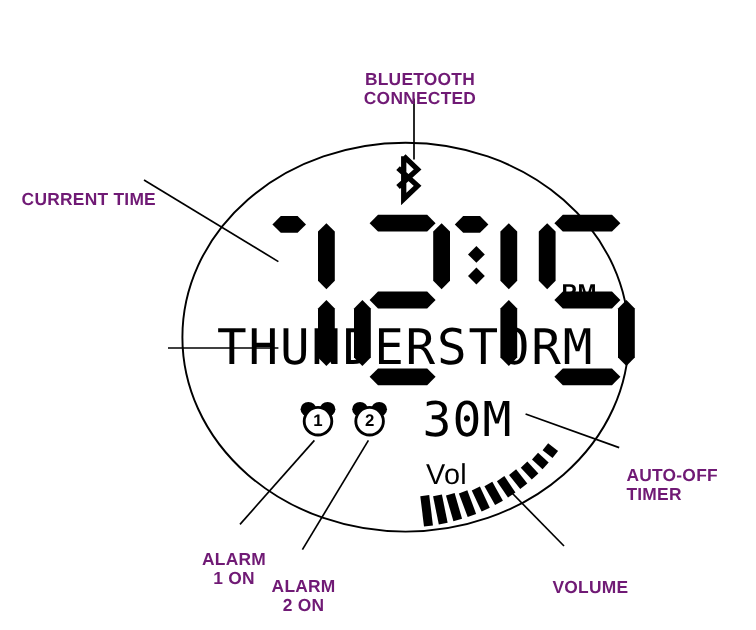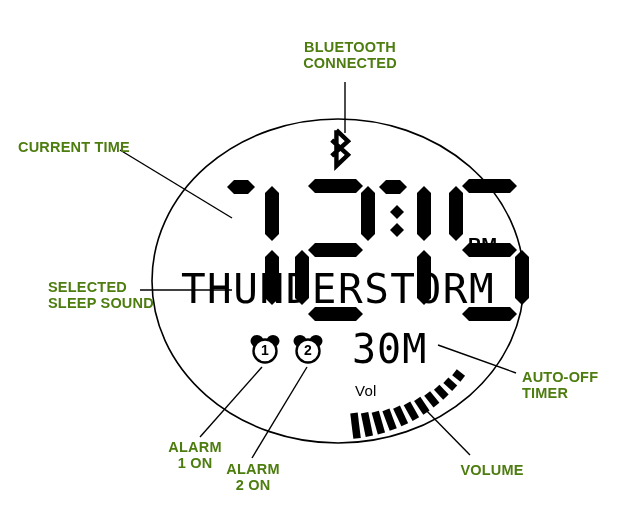--- a/index.html
+++ b/index.html
@@ -13,22 +13,23 @@
   svg#art{position:absolute;left:0;top:0;width:630px;height:525px;}
 
   
   .callout{
     position:absolute;
     font-family:"Liberation Sans", sans-serif;
     font-weight:700;
     font-size:14.5px;
     letter-spacing:0.2px;
     line-height:15.5px;
-    color:#4d7c0f;
+    color:#701a75;
     white-space:pre;
+    margin-top:20px;
   }
   .callout.c-left{text-align:left;}
   .callout.c-center{text-align:center;}
 
   #lbl-bluetooth{left:295px;top:40px;width:110px;text-align:center;}
   #lbl-current-time{left:14px;top:140px;width:120px;text-align:center;}
   #lbl-sleep-sound{left:48px;top:280px;width:120px;text-align:left;}
   #lbl-alarm1{left:150px;top:440px;width:90px;text-align:center;}
   #lbl-alarm2{left:208px;top:462px;width:90px;text-align:center;}
   #lbl-volume{left:444px;top:463px;width:96px;text-align:center;}
@@ -37,21 +38,21 @@
   
   .lcd-layer{position:absolute;left:0;top:0;width:630px;height:409px;}
 
   #pm-mark{
     position:absolute;left:468px;top:234px;
     font-size:19px;font-weight:700;letter-spacing:0.5px;
     font-family:"Liberation Sans", sans-serif;
   }
   #vol-mark{
     position:absolute;left:355px;top:382px;
-    font-size:15px;font-weight:400;letter-spacing:0.3px;
+    font-size:24px;font-weight:400;letter-spacing:0.3px;
     font-family:"Liberation Sans", sans-serif;
   }
   .alarm-num{
     position:absolute;
     font-size:14px;font-weight:700;
     font-family:"Liberation Sans", sans-serif;
     text-align:center;
   }
   #alarm-num-1{left:254px;top:342px;width:22px;}
   #alarm-num-2{left:297px;top:342px;width:22px;}
@@ -202,22 +203,20 @@
     <div id="vol-mark">Vol</div>
     <div id="alarm-num-1" class="alarm-num">1</div>
     <div id="alarm-num-2" class="alarm-num">2</div>
   </div>
 
   <div class="callout c-center" id="lbl-bluetooth">BLUETOOTH
 CONNECTED</div>
 
   <div class="callout c-left" id="lbl-current-time">CURRENT TIME</div>
 
-  <div class="callout c-left" id="lbl-sleep-sound">SELECTED
-SLEEP SOUND</div>
 
   <div class="callout c-center" id="lbl-alarm1">ALARM
 1 ON</div>
 
   <div class="callout c-center" id="lbl-alarm2">ALARM
 2 ON</div>
 
   <div class="callout c-left" id="lbl-volume">VOLUME</div>
 
   <div class="callout c-left" id="lbl-autooff">AUTO-OFF

